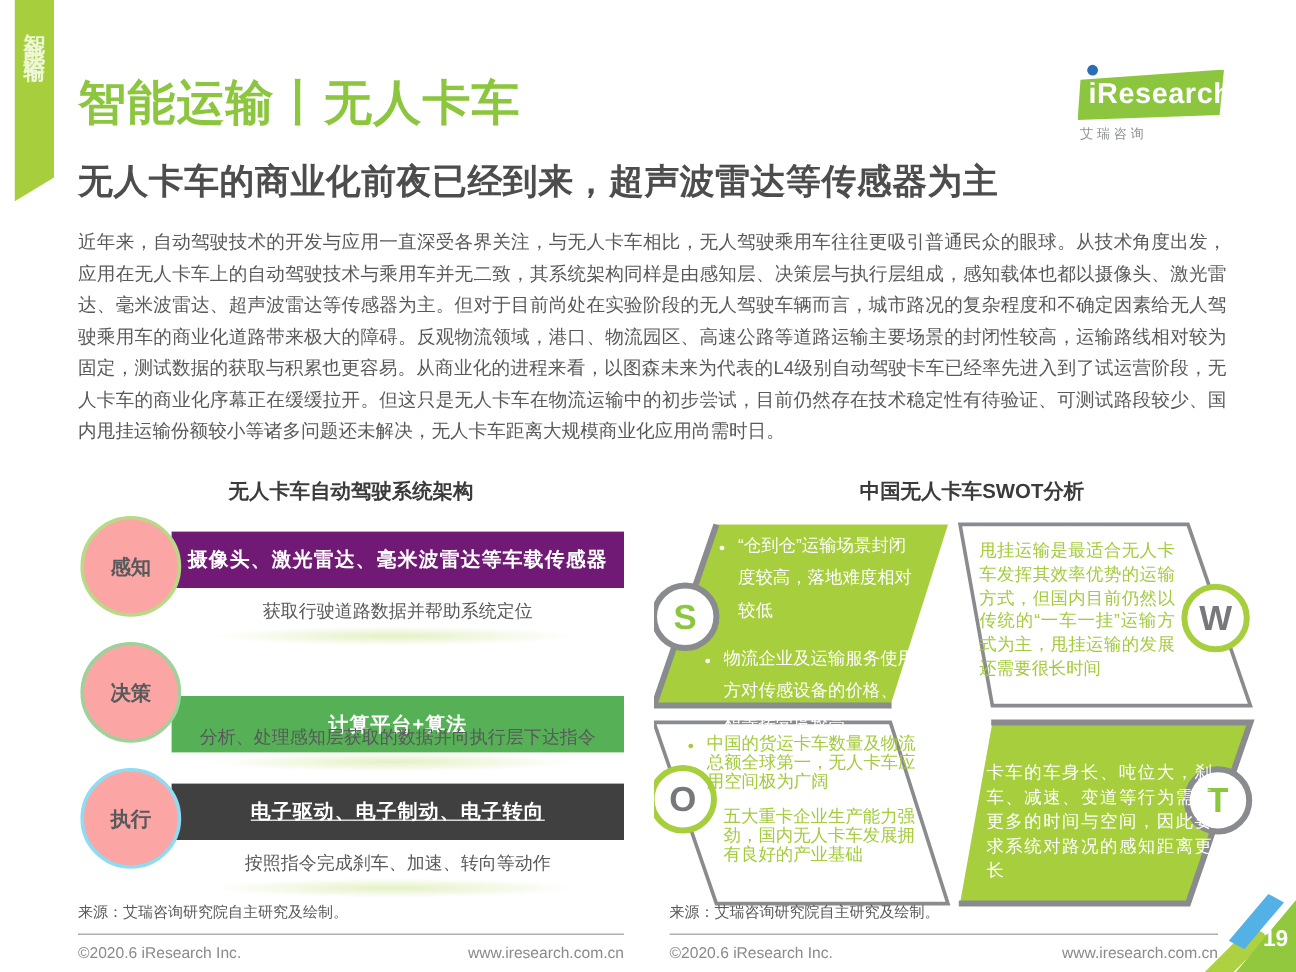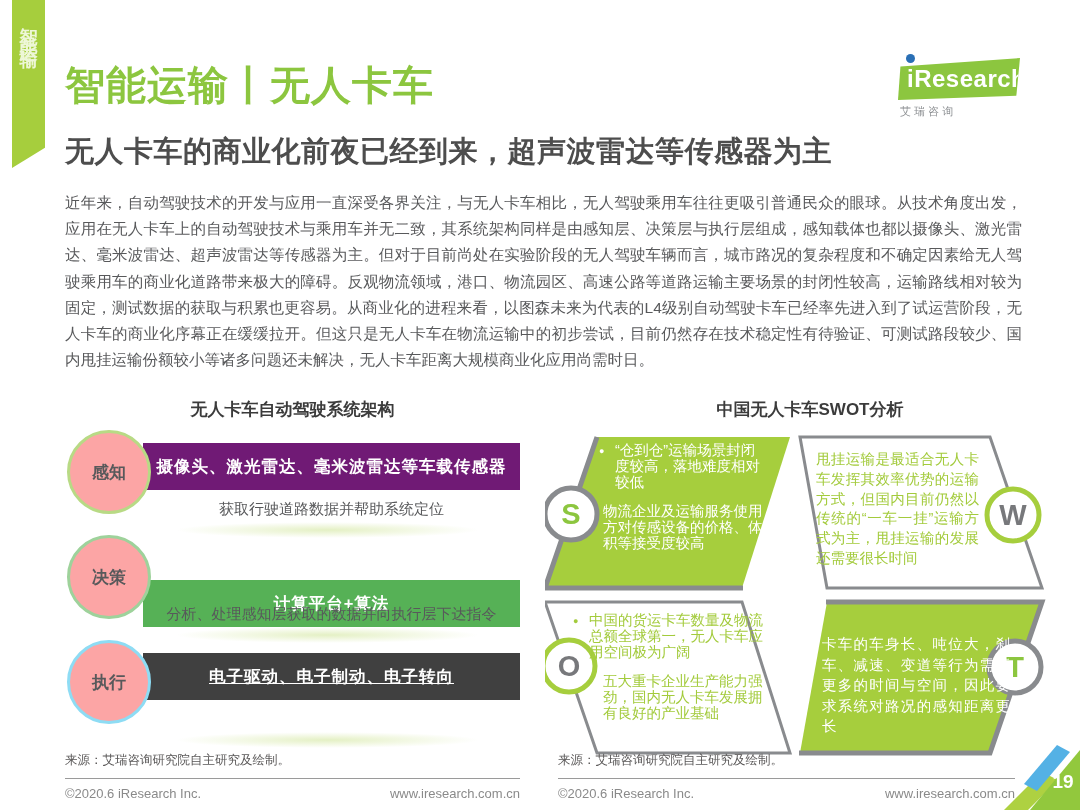--- a/index.html
+++ b/index.html
@@ -49,21 +49,21 @@
   .r2 .arch-bar { background:#56b156;margin-top:32px; }
   .r3 .arch-bar { background:#404040;text-decoration:underline; }
   .arch-caption { position:absolute; left:78px; top:70px; width:377px; text-align:center; font-size:15px; color:#58595b; }
   .arch-row::after { content:''; position:absolute; left:110px; right:40px; top:92px; height:16px;
     background:radial-gradient(ellipse at center, rgba(166,206,61,0.30), rgba(166,206,61,0) 70%); }
 
   
   .swot { position:absolute; left:545px; top:418px; width:520px; height:340px; }
   .swot svg { position:absolute; left:0; top:0; }
   .swot-text { position:absolute; z-index:3; }
-  .swot-s { left:42px; top:24px; width:188px; color:#ffffff; font-size:14.5px; line-height:16px; }
+  .swot-s { left:42px; top:24px; width:188px; color:#ffffff; font-size:14.5px; line-height:27px; }
   .swot-w { left:271px; top:32px; width:163px; color:#a3cb3c; font-size:14.5px; line-height:19.8px; text-align:justify; }
   .swot-o { left:28px; top:194px; width:192px; color:#a3cb3c; font-size:14.5px; line-height:16px; }
   .swot-t { left:277px; top:216px; width:188px; color:#ffffff; font-size:14.5px; line-height:20.5px; text-align:justify; }
   .sw-item { position:relative; padding-left:16px; margin-bottom:13px; }
   .sw-item::before { content:'●'; position:absolute; left:0; top:1px; font-size:9px; }
   .swot-s .sw-item:first-child { padding-left:28px; padding-right:6px; }
   .swot-s .sw-item:first-child::before { left:12px; }
   .swot-o .sw-item:nth-child(2) { padding-left:30px; }
   .swot-o .sw-item:nth-child(2)::before { left:14px; }
 
@@ -108,20 +108,21 @@
       <div class="arch-caption">获取行驶道路数据并帮助系统定位</div>
     </div>
     <div class="arch-row r2">
       <div class="arch-circle">决策</div>
       <div class="arch-bar">计算平台+算法</div>
       <div class="arch-caption">分析、处理感知层获取的数据并向执行层下达指令</div>
     </div>
     <div class="arch-row r3">
       <div class="arch-circle">执行</div>
       <div class="arch-bar">电子驱动、电子制动、电子转向</div>
+      <div class="arch-caption">按照指令完成刹车、加速、转向等动作</div>
     </div>
   </div>
 
   <div class="fig-title right">中国无人卡车SWOT分析</div>
   <div class="swot">
     <svg width="520" height="340" viewBox="0 0 520 340">
 
       <polygon points="52,19 245,19 197,170 0,170" fill="#a6ce3d"></polygon>
 
       <polygon points="255,19 445,19 497,170 282,170" fill="#ffffff" stroke="#898b8e" stroke-width="3"></polygon>

